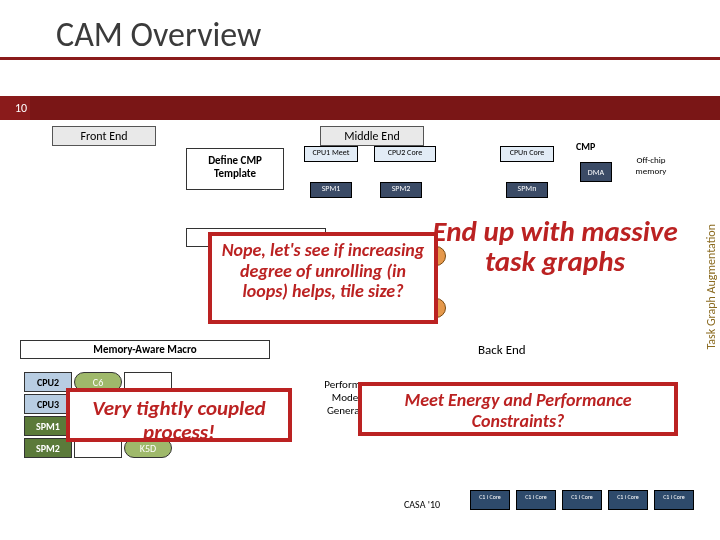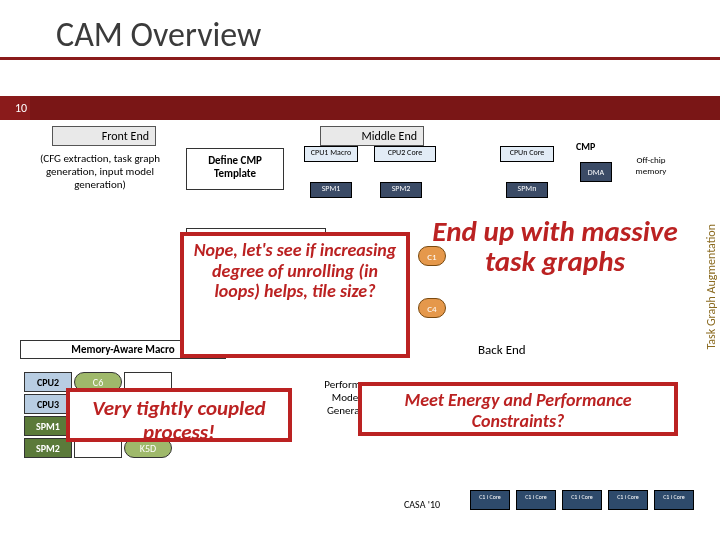--- a/index.html
+++ b/index.html
@@ -1,38 +1,38 @@
 <!DOCTYPE html>
 <html><head>
 <meta charset="utf-8">
 <style>
 *{margin:0;padding:0;box-sizing:border-box;font-family:Calibri,Arial,sans-serif}
 body{width:720px;height:540px;background:#fff;position:relative;overflow:hidden}
 .title{font-size:34px;color:#3b3b3b;padding:14px 0 2px 56px;font-weight:400}
 .rule{height:3px;background:#8a1b1b;margin:0 0 0 0}
 .pgnum{position:absolute;left:0;top:96px;width:42px;height:24px;background:#8a1b1b;color:#fff;font-size:12px;text-align:center;line-height:24px}
 .redbar{position:absolute;left:30px;top:96px;right:0;height:24px;background:#7a1616}
-.lab{background:#e9e9e9;border:1px solid #555;font-size:12px;text-align:right;padding:2px 6px;position:absolute}
+.lab{background:#e9e9e9;border:1px solid #555;font-size:12px;text-align:center;padding:2px 6px;position:absolute}
 .frontLab{left:52px;top:126px;width:104px}
 .midLab{left:320px;top:126px;width:104px}
 .appBox{position:absolute;left:22px;top:152px;width:156px;font-size:11px;text-align:center}
 .appBox .hd{font-weight:700}
 .defBox{position:absolute;left:186px;top:148px;width:98px;height:42px;border:1px solid #333;font-size:11px;font-weight:700;text-align:center;padding-top:5px}
 .cmpArea{position:absolute;left:300px;top:140px;width:410px;height:80px}
 .chip{position:absolute;border:1px solid #000;font-size:8px;text-align:center;background:#e2ecf6}
 .chipD{background:#3b4b66;color:#fff}
 .cmpTxt{position:absolute;font-size:10px;font-weight:700}
 .taskDecomp{position:absolute;left:186px;top:228px;width:140px;border:1px solid #333;font-size:11px;font-weight:700;text-align:center;background:#fff;padding:2px}
-.memAware{position:absolute;left:20px;top:340px;width:206px;border:1px solid #333;font-size:11px;font-weight:700;text-align:center;background:#fff;padding:2px}
+.memAware{position:absolute;left:20px;top:340px;width:250px;border:1px solid #333;font-size:11px;font-weight:700;text-align:center;background:#fff;padding:2px}
 .tbl{position:absolute;left:22px;top:370px;font-size:10px}
 .tbl td{border:1px solid #333;width:48px;height:20px;text-align:center}
 .tbl .h{background:#b8cde2;font-weight:700}
 .tbl .c{background:#9fb96b;color:#fff;border-radius:10px}
 .overlayRed{position:absolute;background:#fff;border:4px solid #b22;color:#b22;font-weight:700;font-style:italic;text-align:center;padding:4px 8px;font-size:18px;line-height:1.15}
-.ov1{left:180px;top:232px;width:230px;height:126px}
+.ov1{left:208px;top:232px;width:230px;height:92px}
 .ov2{left:66px;top:388px;width:226px;height:54px;font-size:21px}
 .ov3{left:358px;top:382px;width:320px;height:54px}
 .endUp{position:absolute;left:410px;top:216px;color:#b22;font-weight:700;font-style:italic;font-size:29px;line-height:1.05;width:290px;text-align:center}
 .sideTxt{position:absolute;right:2px;top:224px;font-size:12px;color:#8a6a1f;writing-mode:vertical-rl;transform:rotate(180deg)}
 .backEnd{position:absolute;left:478px;top:342px;font-size:13px}
 .perfBox{position:absolute;left:310px;top:378px;width:70px;font-size:11px;text-align:center}
 .casa{position:absolute;left:404px;top:498px;font-size:10px}
 .orangeNode{position:absolute;width:28px;height:20px;background:#e5984b;border:1px solid #7a4a10;border-radius:10px;font-size:9px;text-align:center;line-height:20px;color:#fff}
 .tinychip{position:absolute;width:40px;height:20px;background:#2e4a6b;border:1px solid #000;font-size:6px;color:#fff;text-align:center;line-height:12px}
 </style>
@@ -41,27 +41,26 @@
 
 <div class="title">CAM Overview</div>
 <div class="rule"></div>
 <div class="pgnum">10</div>
 <div class="redbar"></div>
 
 <div class="lab frontLab">Front End</div>
 <div class="lab midLab">Middle End</div>
 
 <div class="appBox">
-  <div>(CFG extraction, task graph generation, input model generation)</div>
 </div>
 
 <div class="defBox">Define CMP Template</div>
 
 <div class="cmpArea">
-  <div class="chip" style="left:4px;top:6px;width:54px;height:16px">CPU1 Macro</div>
+  <div class="chip" style="left:4px;top:6px;width:54px;height:16px">CPU1 Meet</div>
   <div class="chip" style="left:74px;top:6px;width:62px;height:16px">CPU2 Core</div>
   <div class="chip" style="left:200px;top:6px;width:54px;height:16px">CPUn Core</div>
   <div class="chip chipD" style="left:10px;top:42px;width:42px;height:16px">SPM1</div>
   <div class="chip chipD" style="left:80px;top:42px;width:42px;height:16px">SPM2</div>
   <div class="chip chipD" style="left:206px;top:42px;width:42px;height:16px">SPMn</div>
   <div class="chip chipD" style="left:280px;top:22px;width:32px;height:20px;line-height:18px">DMA</div>
   <div class="cmpTxt" style="left:276px;top:0">CMP</div>
   <div style="position:absolute;left:326px;top:14px;font-size:9px;width:50px;text-align:center">Off-chip memory</div>
 </div>
 

